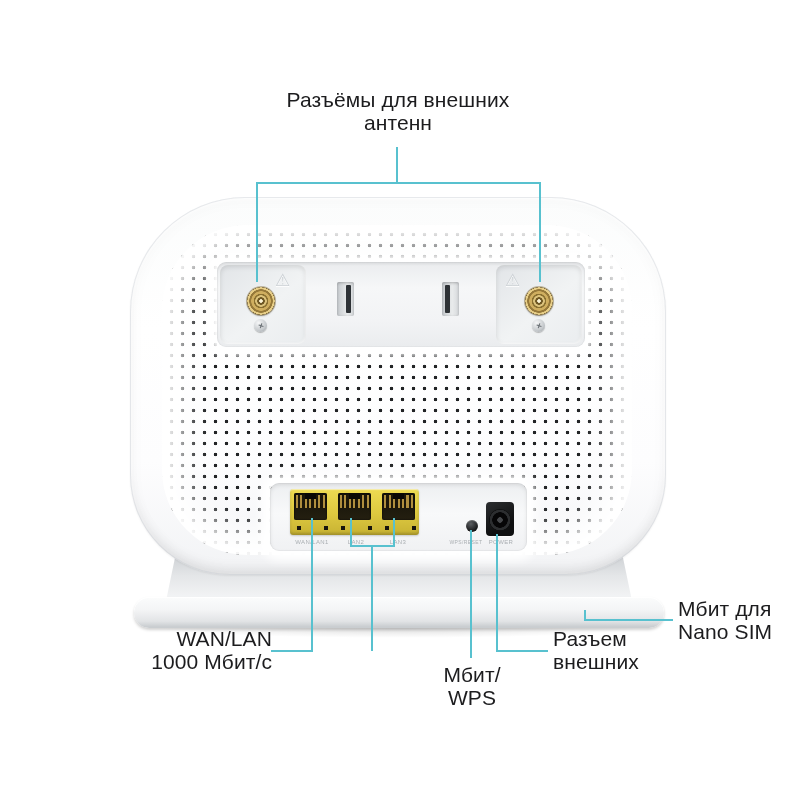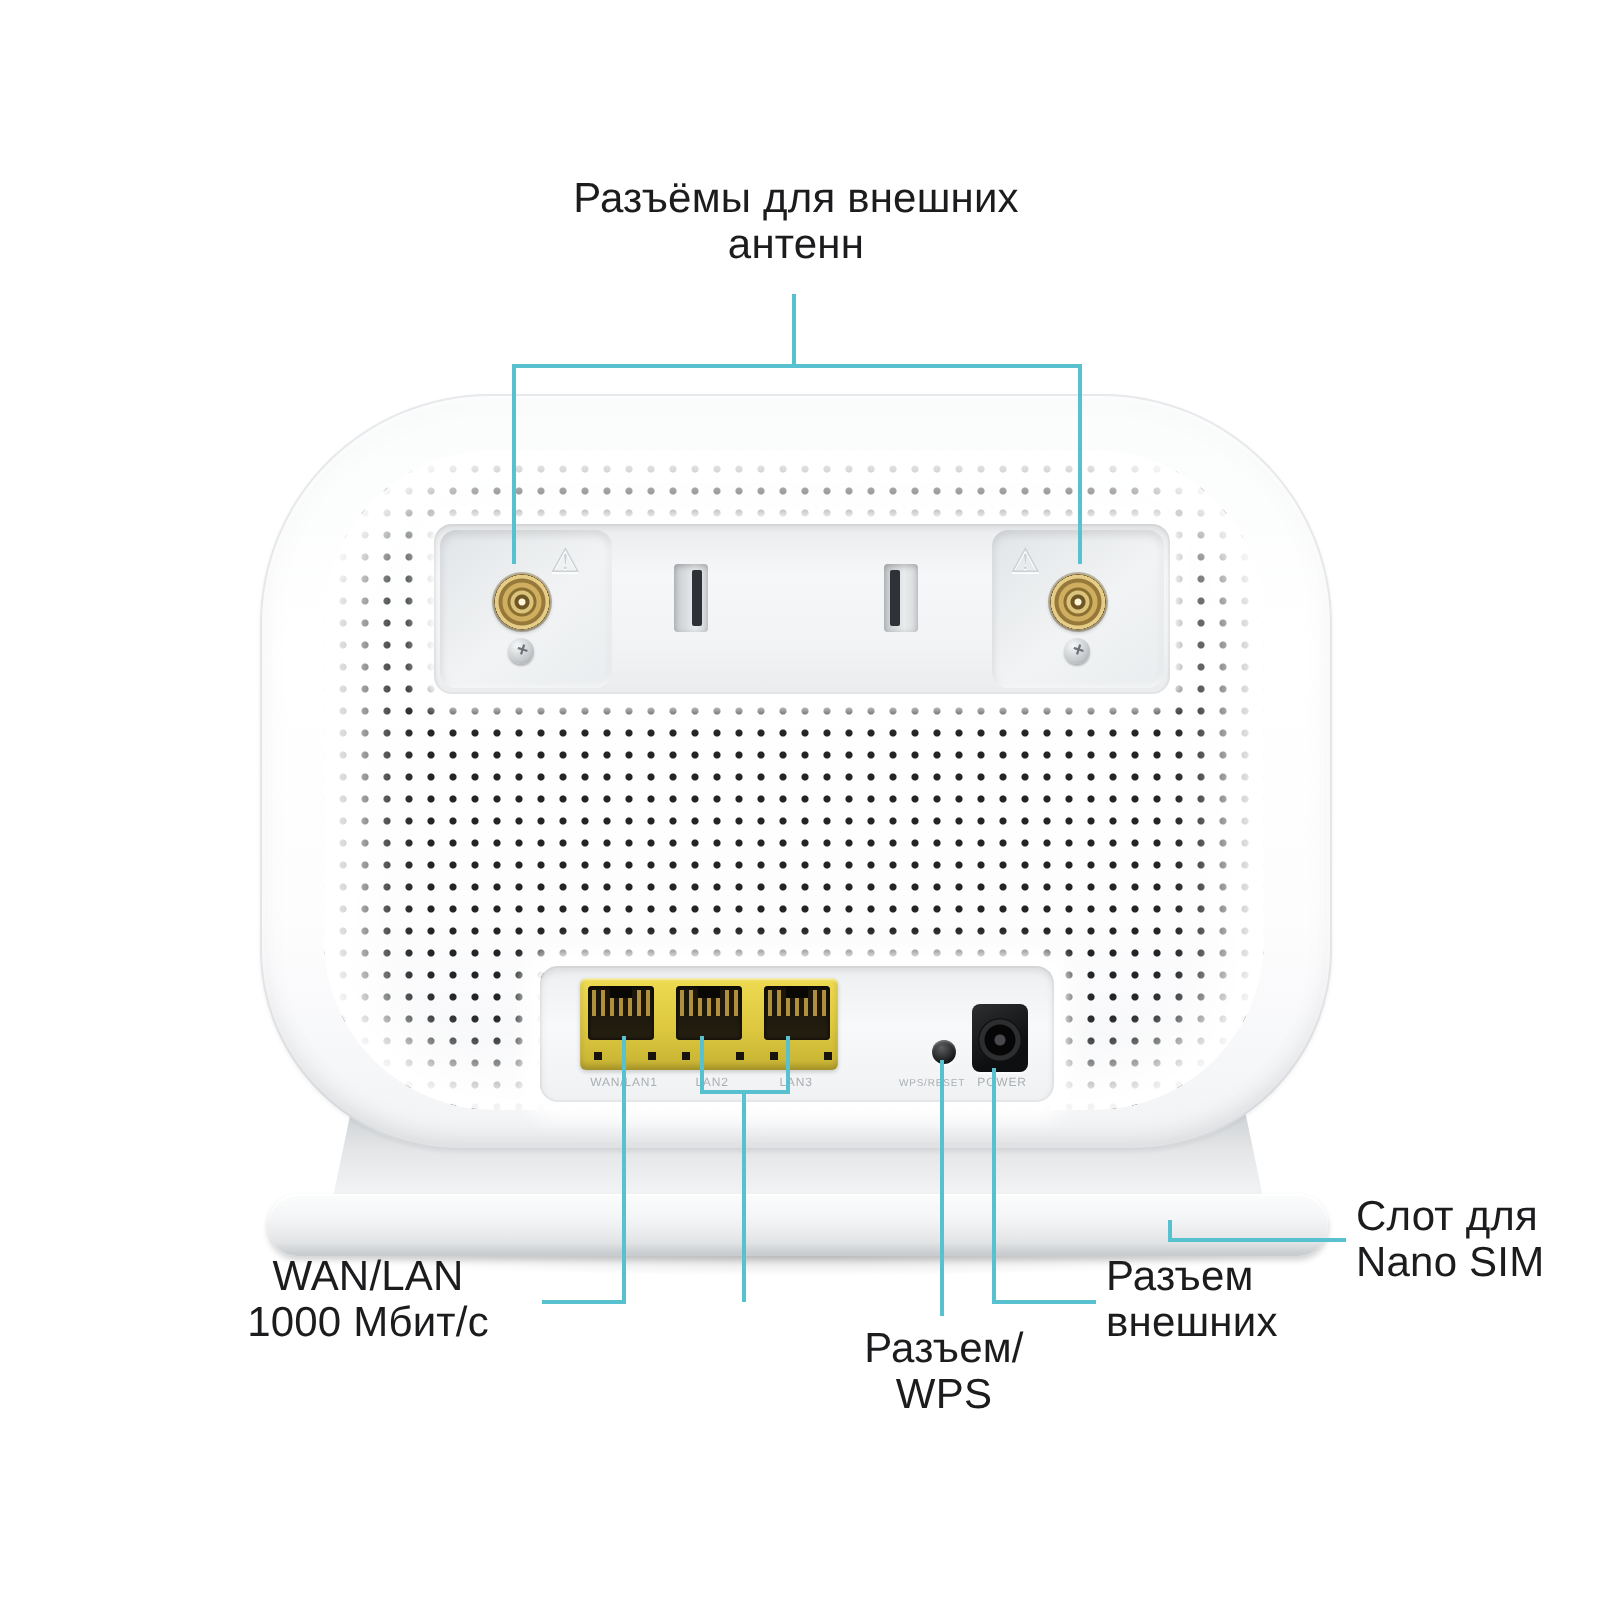--- a/index.html
+++ b/index.html
@@ -3,21 +3,21 @@
 <meta charset="utf-8">
 <style>
   html,body{margin:0;padding:0;background:#fff;}
   .canvas{position:relative;width:800px;height:800px;background:#fff;overflow:hidden;
           font-family:"Liberation Sans",sans-serif;color:#1c1c1e;}
 
   
   .label{position:absolute;font-size:21px;line-height:23px;white-space:pre-line;
          color:#1c1c1e;z-index:7;letter-spacing:0.1px;}
   .label.center{text-align:center;}
-  .label.right{text-align:center;}
+  .label.right{text-align:right;}
 
   
   .cl{position:absolute;background:#58c1cf;z-index:6;}
 
   
   .base-shadow{position:absolute;left:158px;top:618px;width:484px;height:20px;z-index:1;
     background:radial-gradient(ellipse at 50% 50%, rgba(0,0,0,0.13) 0%, rgba(0,0,0,0) 70%);}
   .stand-neck{position:absolute;left:166px;top:545px;width:466px;height:56px;z-index:2;
     background:linear-gradient(180deg,#c3c7cb 0%,#e4e6e8 55%,#f5f6f7 100%);
     clip-path:polygon(2.5% 0,97.5% 0,100% 100%,0 100%);}
@@ -186,20 +186,20 @@
   <div class="cl" style="left:470px;top:530px;width:2px;height:128px;"></div>
 
   <div class="cl" style="left:496px;top:534px;width:2px;height:118px;"></div>
   <div class="cl" style="left:496px;top:650px;width:52px;height:2px;"></div>
 
   <div class="cl" style="left:584px;top:610px;width:2px;height:11px;"></div>
   <div class="cl" style="left:584px;top:619px;width:89px;height:2px;"></div>
 
   <div class="label right" style="left:96px;top:627px;width:176px;">WAN/LAN
 1000 Мбит/с</div>
-  <div class="label center" style="left:402px;top:663px;width:140px;">Разъем/
+  <div class="label center" style="left:402px;top:663px;width:140px;">Мбит/
 WPS</div>
   <div class="label" style="left:553px;top:627px;width:130px;">Разъем
 внешних</div>
-  <div class="label" style="left:678px;top:597px;width:120px;">Слот для
+  <div class="label" style="left:678px;top:597px;width:120px;">Мбит для
 Nano SIM</div>
 
 </div>
 
 </body></html>

